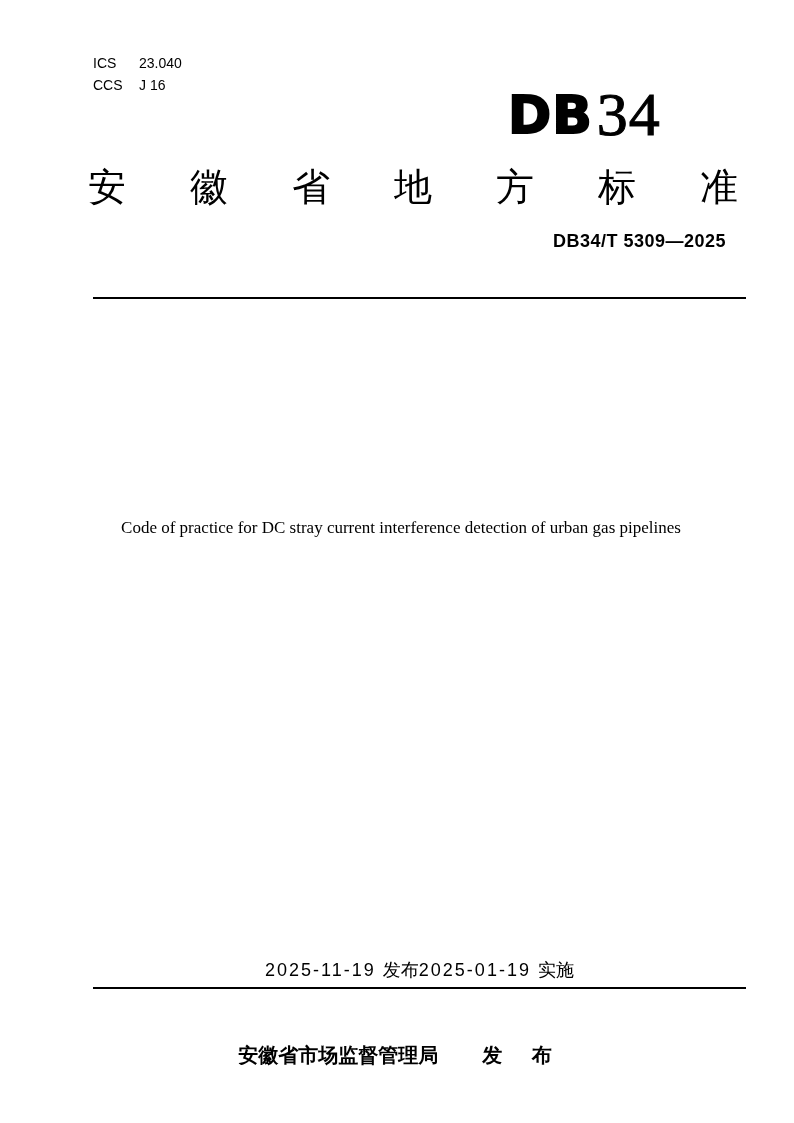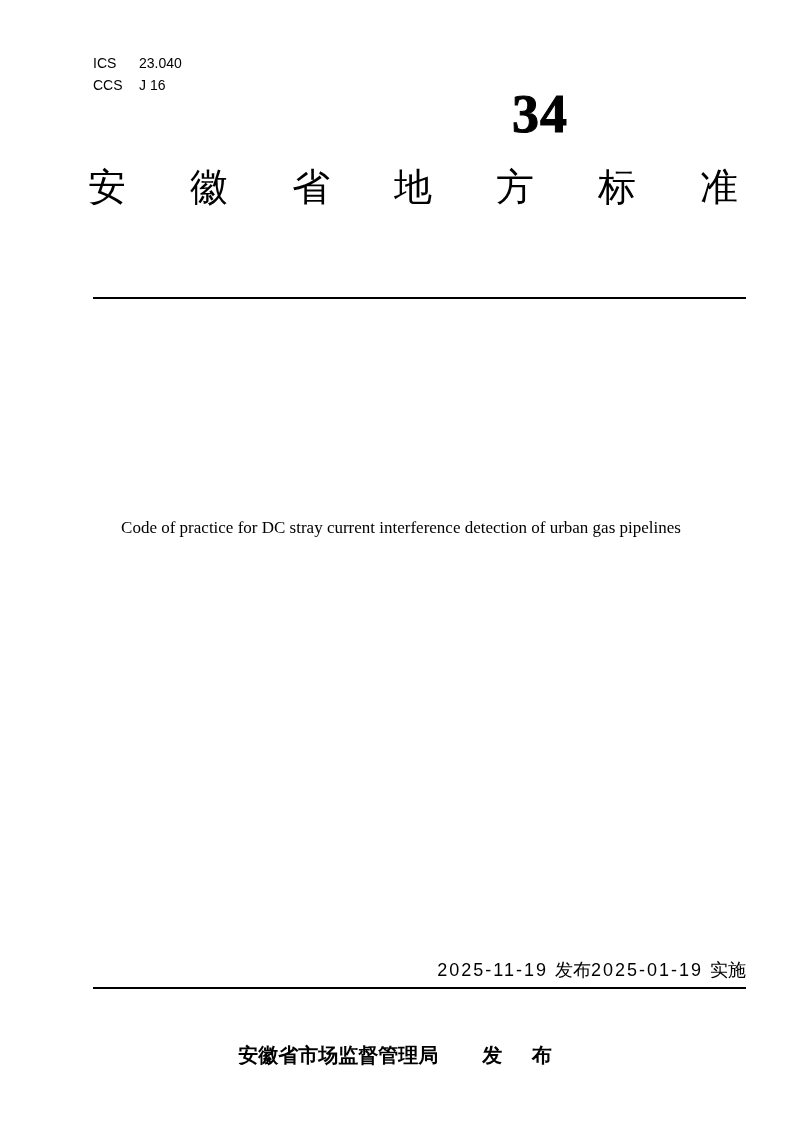--- a/index.html
+++ b/index.html
@@ -47,22 +47,22 @@
   .db-logo .logo-db {
     font-family: "DejaVu Sans", sans-serif;
     font-weight: bold;
     font-size: 52px;
     line-height: 46px;
     letter-spacing: 1px;
     -webkit-text-stroke: 2px #000;
   }
   .db-logo .logo-num {
     font-family: "Liberation Serif", serif;
-    font-weight: bold;
-    font-size: 54px;
+    font-weight: normal;
+    font-size: 62px;
     line-height: 48px;
     letter-spacing: 1px;
     margin-left: 4px;
     -webkit-text-stroke: 1px #000;
   }
 
   
   .category-title {
     position: absolute;
     left: 88px;
@@ -125,21 +125,21 @@
     white-space: nowrap;
   }
 
   
   .dates-row {
     position: absolute;
     left: 93px;
     right: 56px;
     top: 944px;
     display: flex;
-    justify-content: flex-end;
+    justify-content: center;
     font-size: 18px;
     line-height: 20px;
     font-family: "Liberation Sans", sans-serif;
     white-space: nowrap;
   }
   .date-num { letter-spacing: 2px; }
   .date-label { margin-left: 7px; }
 
   
   .publisher-line {
@@ -166,33 +166,35 @@
   <div class="ics-block">
     <div>
       <span class="code-label">ICS</span><span>23.040</span>
     </div>
     <div>
       <span class="code-label">CCS</span><span>J 16</span>
     </div>
   </div>
 
   <div class="db-logo">
+    <span class="logo-db">DB</span>
     <span class="logo-num">34</span>
   </div>
 
   <div class="category-title">
     <span>安</span>
     <span>徽</span>
     <span>省</span>
     <span>地</span>
     <span>方</span>
     <span>标</span>
     <span>准</span>
   </div>
 
+  <div class="std-number">DB34/T 5309—2025</div>
 
   <div class="rule rule-top"></div>
 
 
   <div class="title-en">Code of practice for DC stray current interference detection of urban gas pipelines</div>
 
   <div class="dates-row">
     <div>
       <span class="date-num">2025-11-19</span><span class="date-label">发布</span>
     </div>

